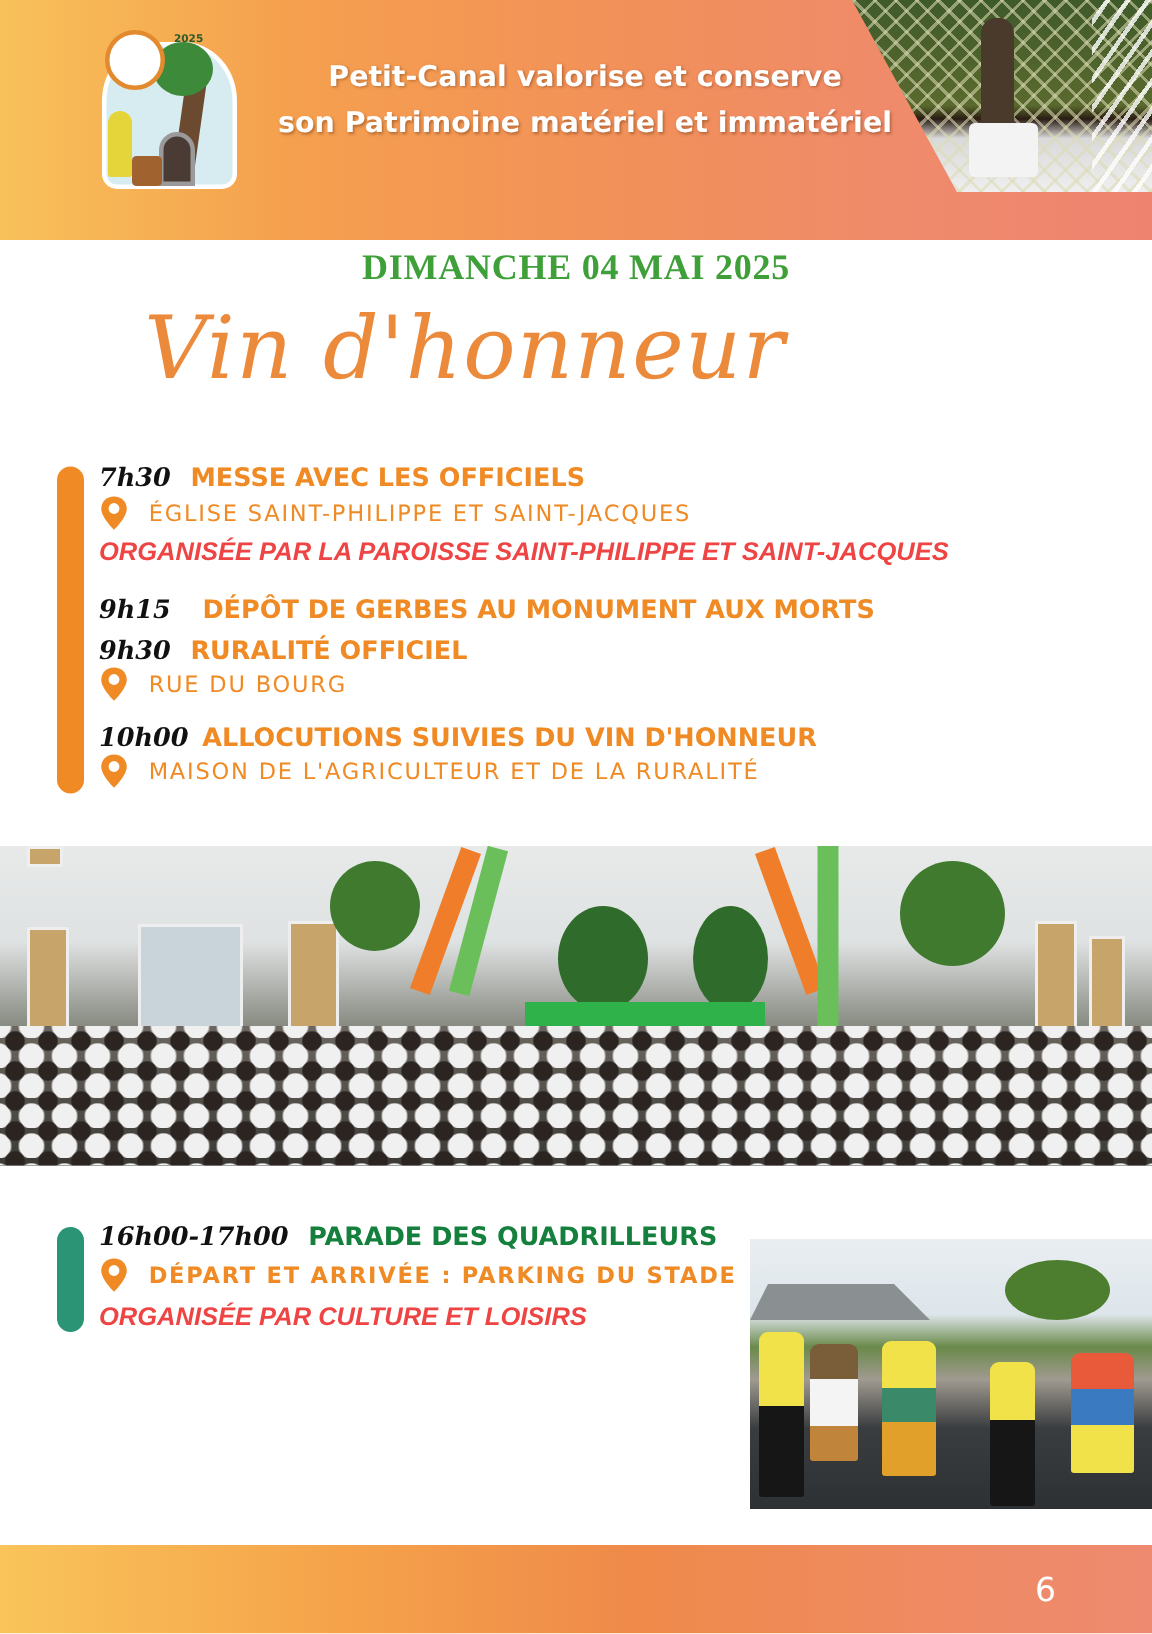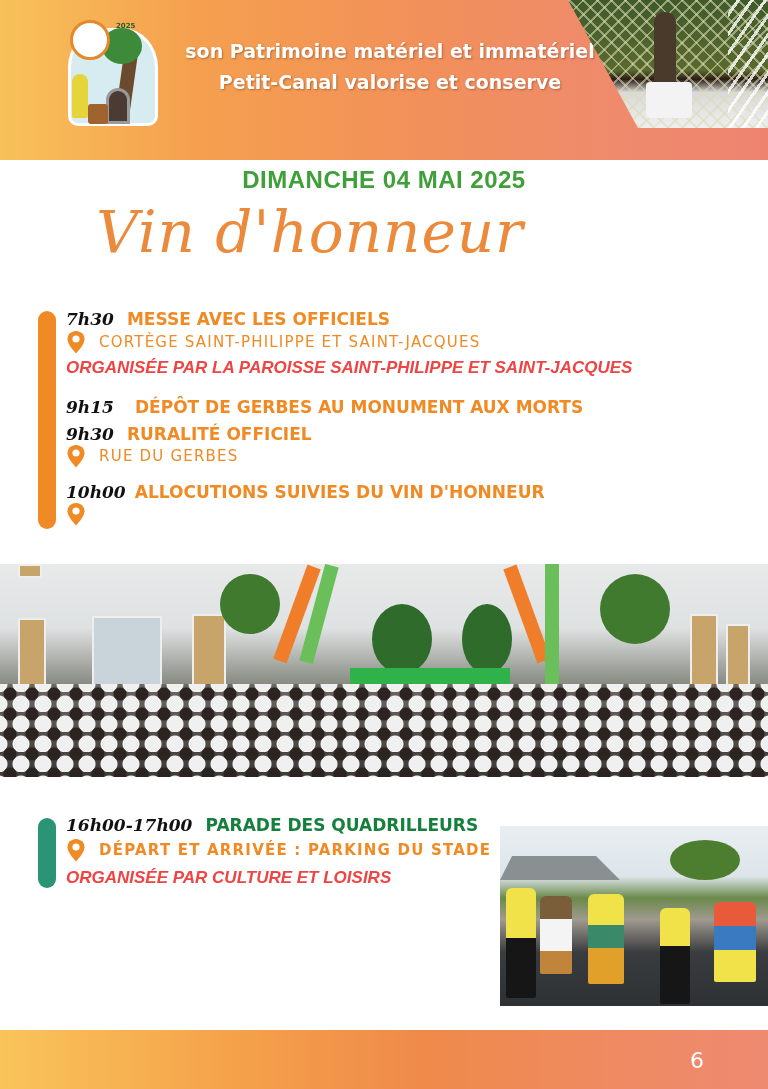--- a/index.html
+++ b/index.html
@@ -68,21 +68,21 @@
   .header-title {
     position: absolute; left: 170px; top: 36px; width: 440px;
     text-align: center; color: #ffffff; font-family: "DejaVu Sans", sans-serif;
     font-weight: bold; font-size: 19px; line-height: 31px;
     text-shadow: 1px 1px 2px rgba(120,60,20,0.5);
   }
 
   
   .date {
     position: absolute; left: 0; top: 166px; width: 768px; text-align: center;
-    color: #3fa03a; font-family: Liberation Sans, sans-serif; font-weight: bold;
+    color: #3fa03a; font-family: Liberation Serif, serif; font-weight: bold;
     font-size: 24px; letter-spacing: 0.5px;
   }
   .script-title {
     position: absolute; left: 0; top: 198px; width: 620px; text-align: center;
     color: #ec8a3c; font-family: "DejaVu Serif", serif; font-style: italic;
     font-size: 58px; font-weight: normal; letter-spacing: 1px;
   }
 
   
   .bar {
@@ -155,22 +155,22 @@
     <div class="logo-bg"></div>
     <div class="tree-trunk"></div>
     <div class="tree-leaves"></div>
     <div class="door"></div>
     <div class="figure"></div>
     <div class="barrel"></div>
     <div class="logo-circle"></div>
     <div class="logo-year">2025</div>
   </div>
   <div class="header-title">
+    <div>Petit-Canal valorise et conserve</div>
     <div>son Patrimoine matériel et immatériel</div>
-    <div>Petit-Canal valorise et conserve</div>
   </div>
   <div class="header-photo">
     <div class="statue"></div>
     <div class="statue-base"></div>
     <div class="deco-lines"></div>
   </div>
 </div>
 
 <div class="date">DIMANCHE 04 MAI 2025</div>
 <div class="script-title">Vin d'honneur</div>
@@ -181,54 +181,55 @@
   <span class="time">7h30</span>
   <span class="event">MESSE AVEC LES OFFICIELS</span>
 </div>
 <div class="line" style="top:330px;">
   <span class="pin">
     <svg width="20" height="24" viewBox="0 0 20 24">
         <path d="M10 1C5 1 1.5 4.6 1.5 9.2c0 5.8 8.5 14 8.5 14s8.5-8.2 8.5-14C18.5 4.6 15 1 10 1z" fill="#ef8a24"></path>
         <circle cx="10" cy="9" r="3.6" fill="#fff"></circle>
       </svg>
   </span>
-  <span class="place">CORTÈGE SAINT-PHILIPPE ET SAINT-JACQUES</span>
+  <span class="place">ÉGLISE SAINT-PHILIPPE ET SAINT-JACQUES</span>
 </div>
 <div class="line organizer" style="top:358px;">ORGANISÉE PAR LA PAROISSE SAINT-PHILIPPE ET SAINT-JACQUES</div>
 
 <div class="line" style="top:397px;">
   <span class="time">9h15</span>
   <span class="event" style="margin-left:16px;">DÉPÔT DE GERBES AU MONUMENT AUX MORTS</span>
 </div>
 
 <div class="line" style="top:424px;">
   <span class="time">9h30</span>
   <span class="event">RURALITÉ OFFICIEL</span>
 </div>
 <div class="line" style="top:444px;">
   <span class="pin">
     <svg width="20" height="24" viewBox="0 0 20 24">
         <path d="M10 1C5 1 1.5 4.6 1.5 9.2c0 5.8 8.5 14 8.5 14s8.5-8.2 8.5-14C18.5 4.6 15 1 10 1z" fill="#ef8a24"></path>
         <circle cx="10" cy="9" r="3.6" fill="#fff"></circle>
       </svg>
   </span>
-  <span class="place">RUE DU GERBES</span>
+  <span class="place">RUE DU BOURG</span>
 </div>
 
 <div class="line" style="top:482px;">
   <span class="time">10h00</span>
   <span class="event" style="margin-left:4px;">ALLOCUTIONS SUIVIES DU VIN D'HONNEUR</span>
 </div>
 <div class="line" style="top:502px;">
   <span class="pin">
     <svg width="20" height="24" viewBox="0 0 20 24">
         <path d="M10 1C5 1 1.5 4.6 1.5 9.2c0 5.8 8.5 14 8.5 14s8.5-8.2 8.5-14C18.5 4.6 15 1 10 1z" fill="#ef8a24"></path>
         <circle cx="10" cy="9" r="3.6" fill="#fff"></circle>
       </svg>
   </span>
+  <span class="place">MAISON DE L'AGRICULTEUR ET DE LA RURALITÉ</span>
 </div>
 
 <div class="photo-hall">
   <div class="hall-window" style="left:18px;top:0;width:24px;height:14px;"></div>
   <div class="hall-window" style="left:18px;top:54px;width:28px;height:80px;"></div>
   <div class="hall-window" style="left:92px;top:52px;width:70px;height:70px;background:#c9d3da;"></div>
   <div class="hall-window" style="left:192px;top:50px;width:34px;height:80px;"></div>
   <div class="hall-window" style="left:690px;top:50px;width:28px;height:80px;"></div>
   <div class="hall-window" style="left:726px;top:60px;width:24px;height:70px;"></div>
   <div class="hall-drape" style="left:290px;top:0;background:#ef7d2a;transform:rotate(20deg);"></div>

